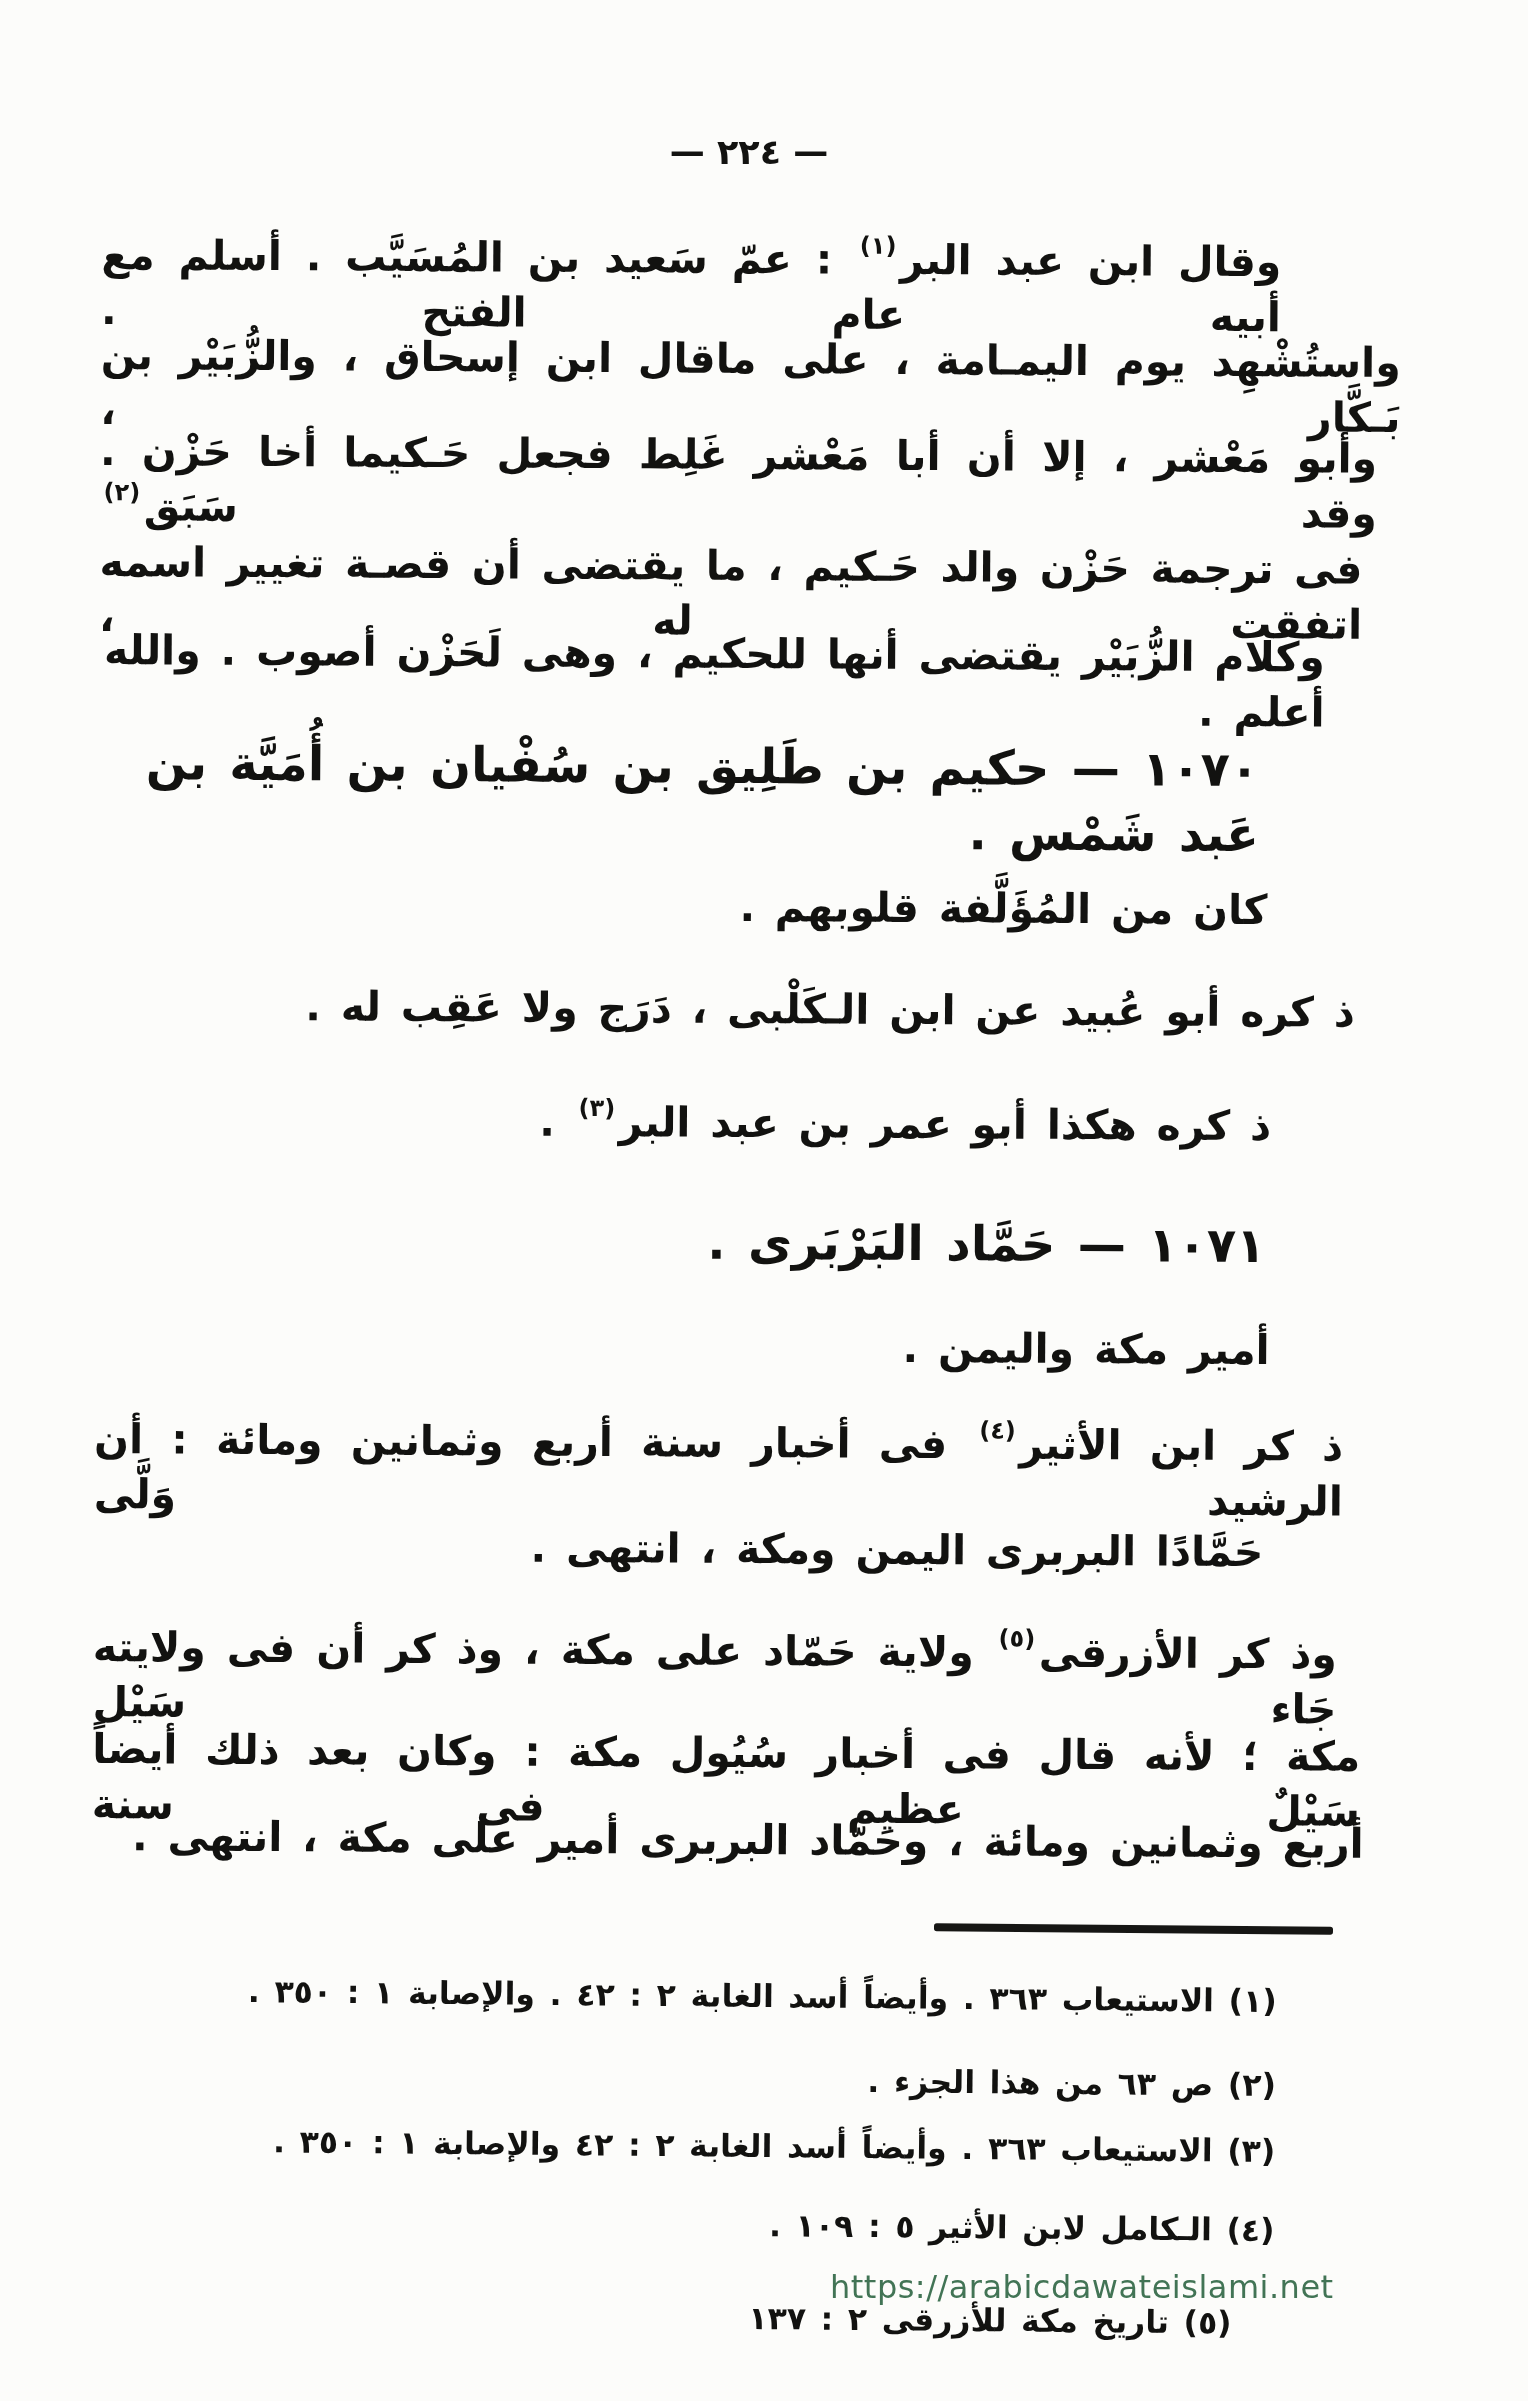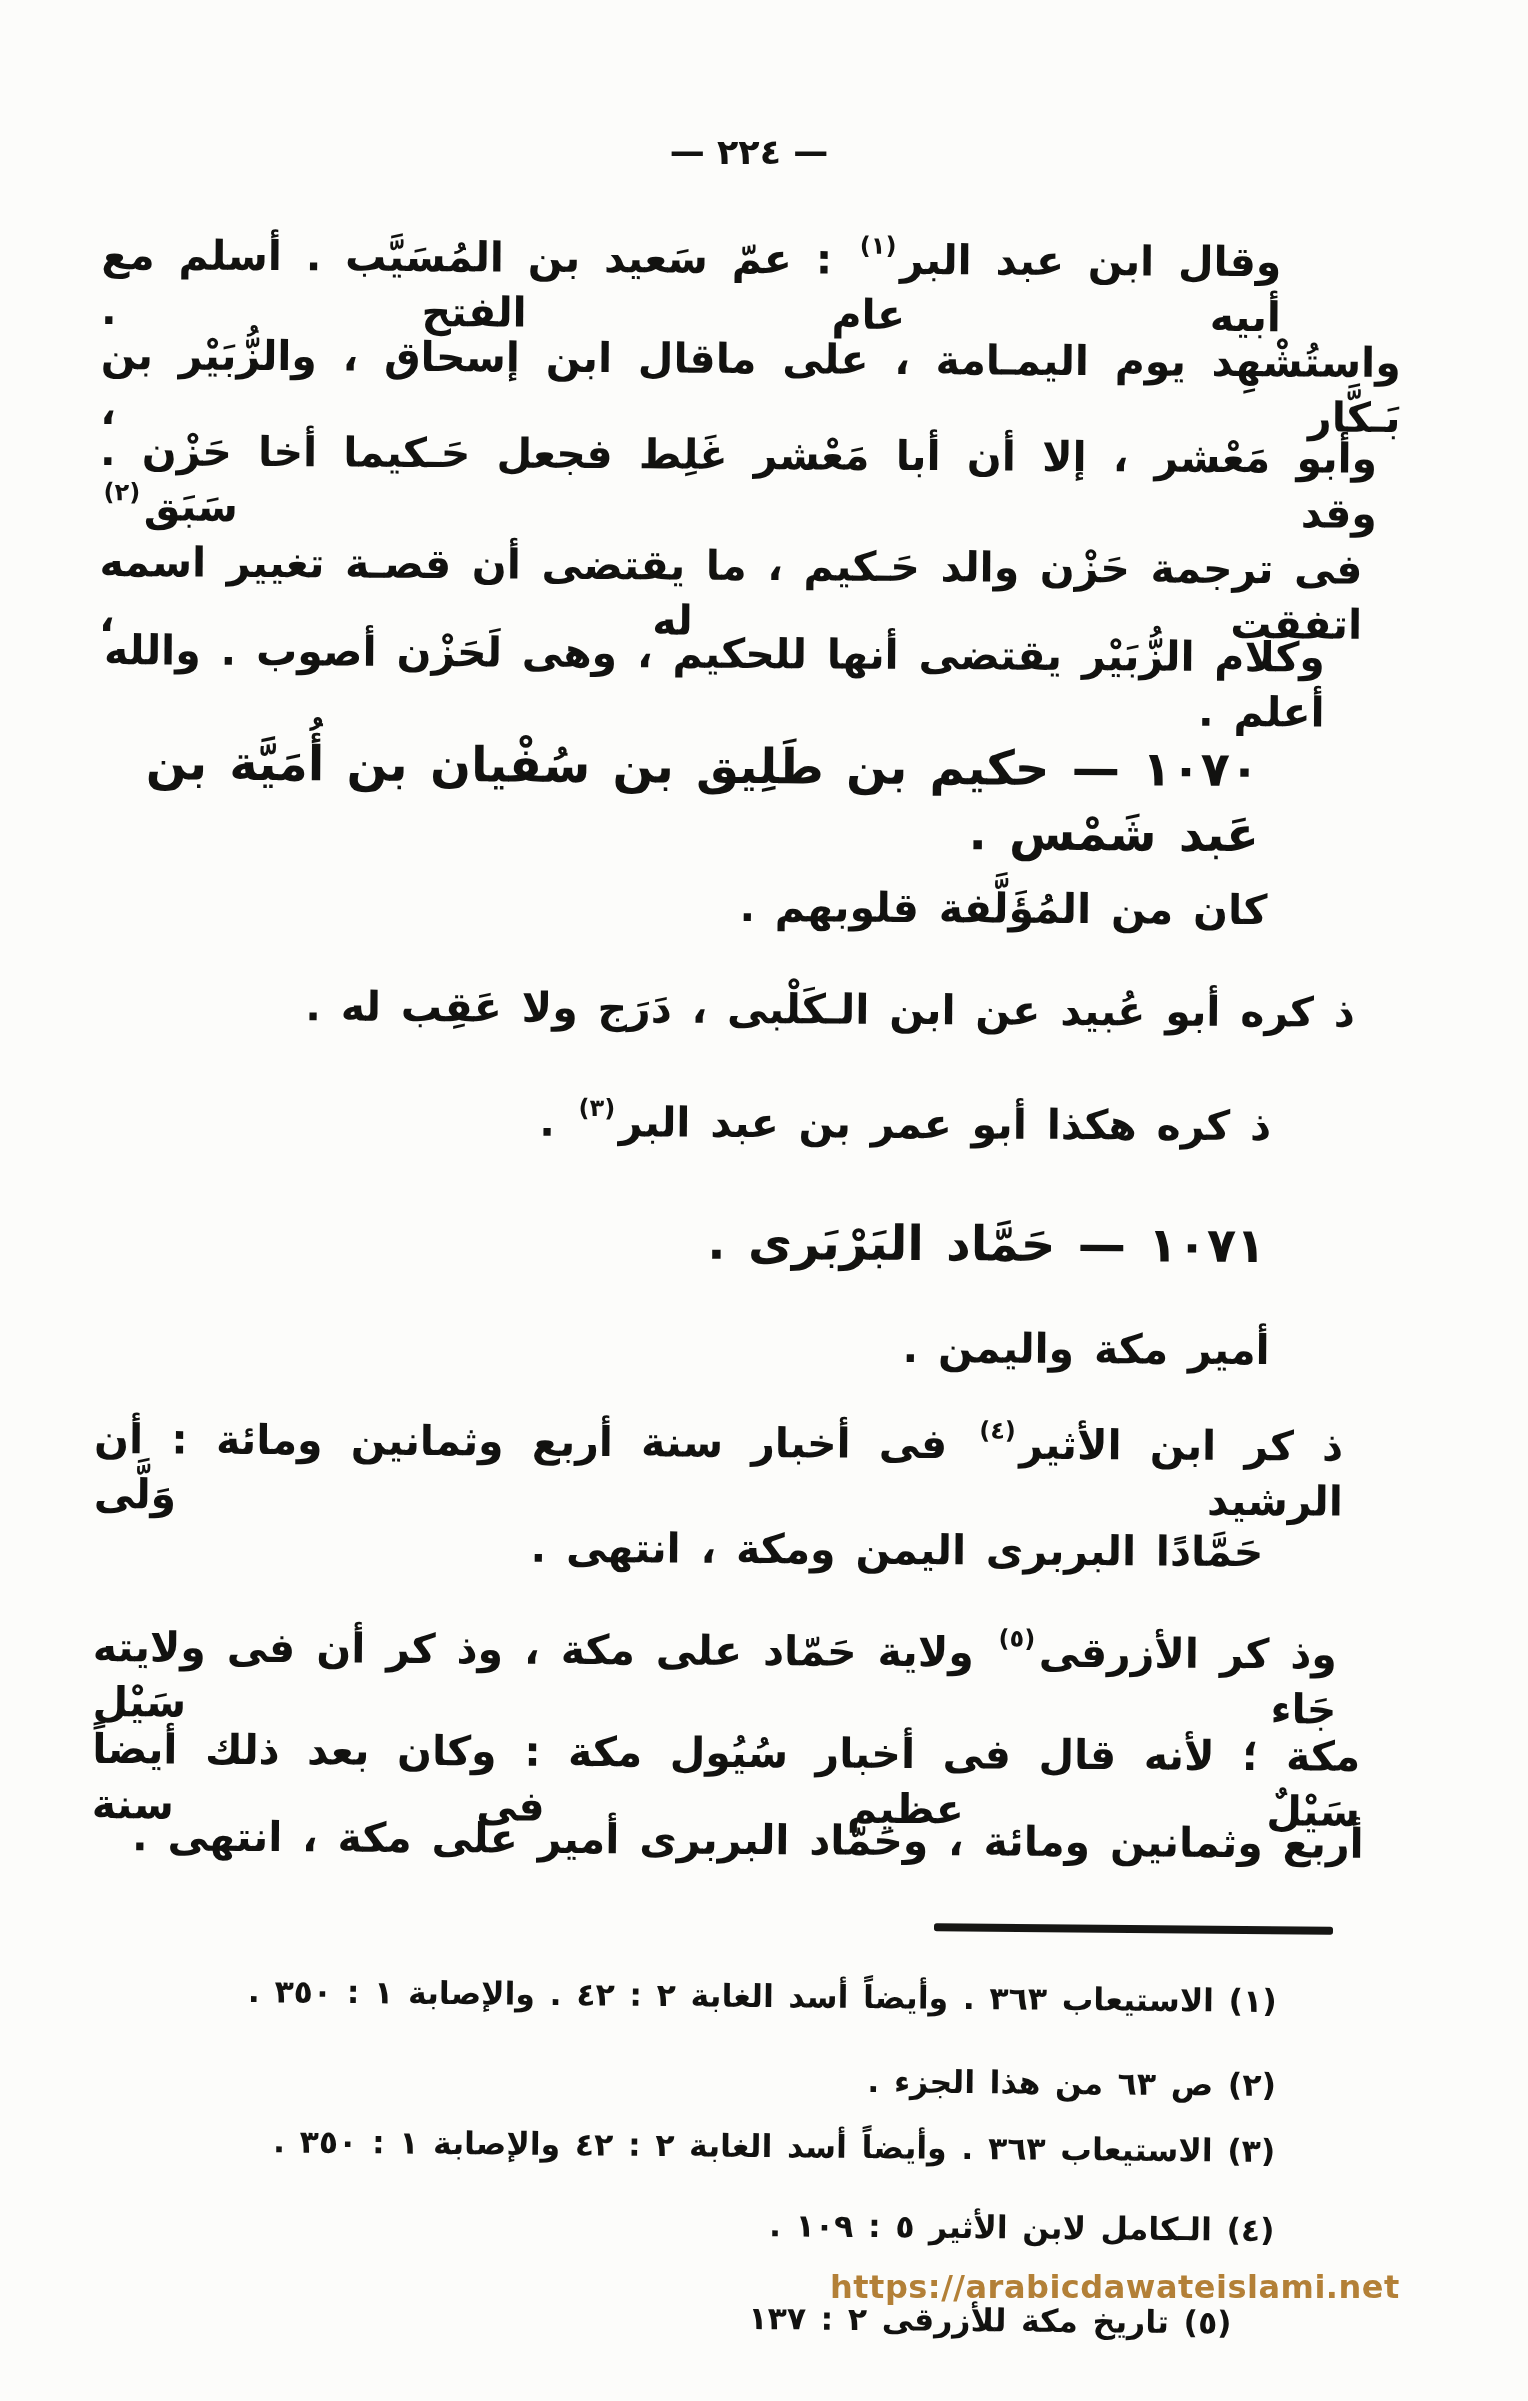--- a/index.html
+++ b/index.html
@@ -51,22 +51,22 @@
   }
   .fn{
     position:absolute;right:0;
     font-size:31.5px;font-weight:bold;line-height:1.3;
     white-space:nowrap;
     word-spacing:3.7px;
   }
   .watermark{
     position:absolute;left:830px;top:2268px;
     direction:ltr;
-    font-size:32px;font-weight:bold;
-    color:#a16207;opacity:0.8;
+    font-size:32px;font-weight:normal;
+    color:#14532d;opacity:0.8;
     letter-spacing:0.5px;
     z-index:0;
   }
   .foots,.main,.rule,.pagenum{z-index:1;}
 </style>
 </head>
 <body>
 
 <div class="page">
 

